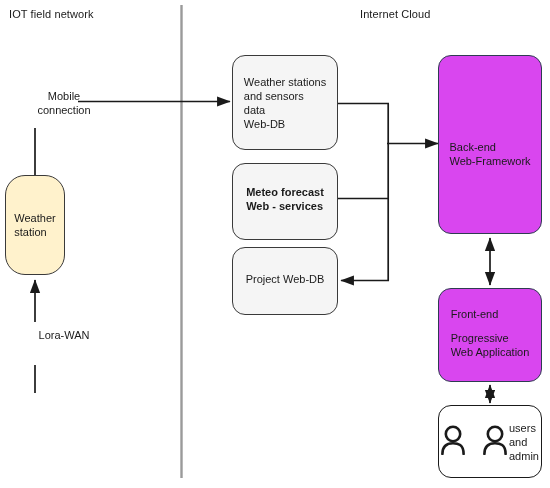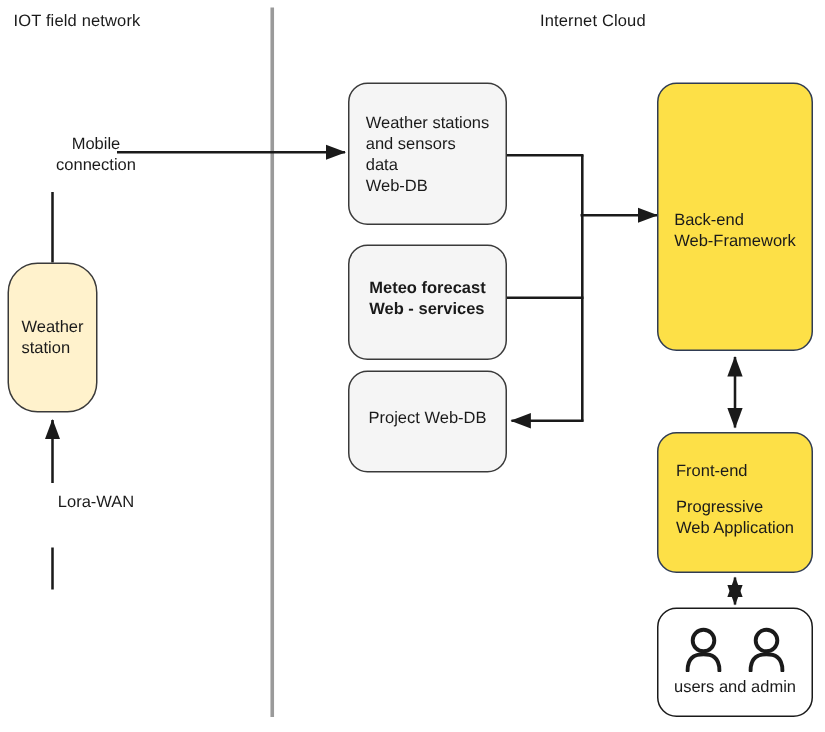--- a/index.html
+++ b/index.html
@@ -53,21 +53,21 @@
     background: #f5f5f5;
     border: 1.6px solid #3a3a3a;
     border-radius: 13px;
   }
   .node-yellow {
     background: #fff2cc;
     border: 1.6px solid #3a3a3a;
     border-radius: 13px;
   }
   .node-blue {
-    background: #fde047;
+    background: #d946ef;
     border: 1.6px solid #2f3b52;
     border-radius: 13px;
   }
   .node-white {
     background: #ffffff;
     border: 1.6px solid #1a1a1a;
     border-radius: 13px;
   }
   .stack-layer {
     position: absolute;
@@ -79,21 +79,21 @@
   .node-text {
     display: block;
     padding: 0 4px;
   }
   .node-text .spacer {
     display: block;
     height: 10px;
   }
   .users-inner {
     display: flex;
-    flex-direction: column;
+    flex-direction: row;
     align-items: center;
     justify-content: center;
     width: 100%;
   }
   .users-icons {
     display: flex;
     gap: 14px;
     align-items: flex-end;
     margin-bottom: 3px;
   }

